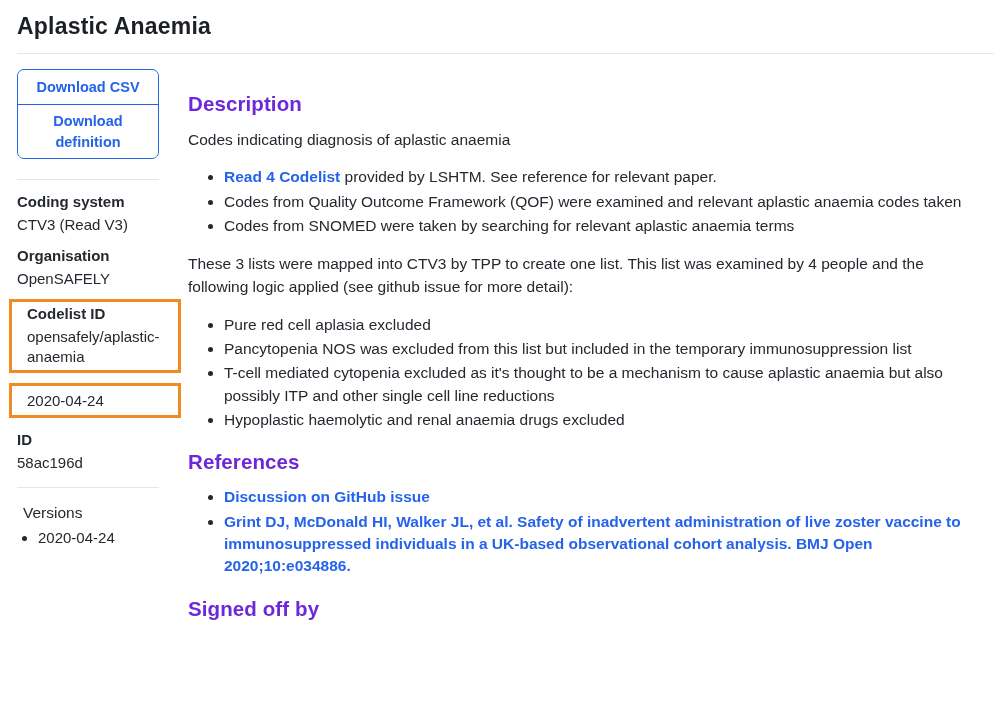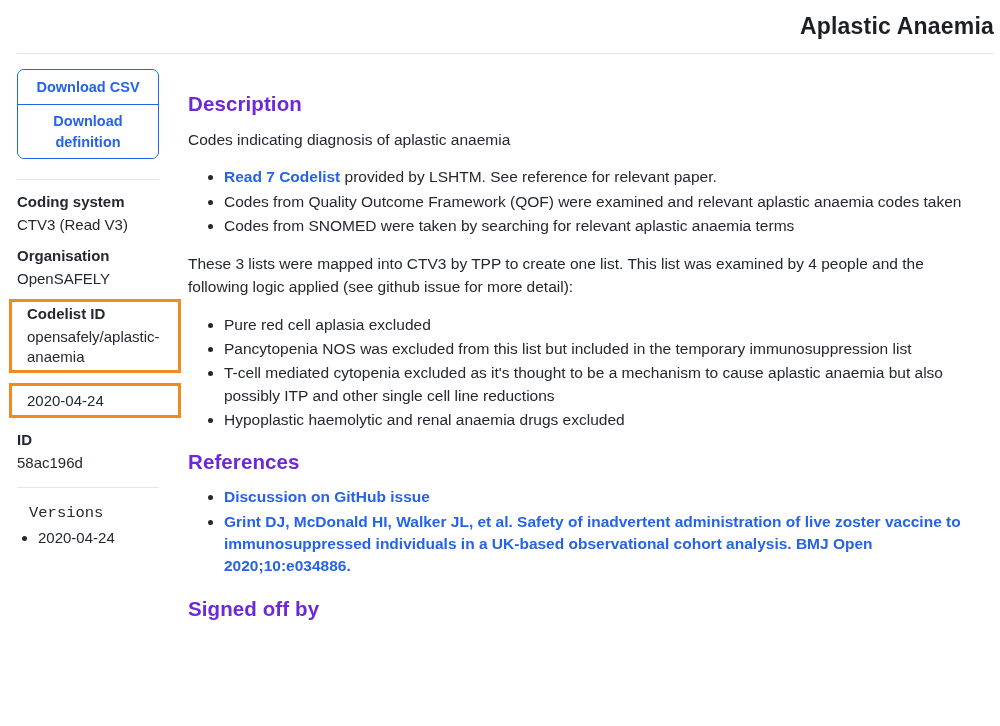--- a/index.html
+++ b/index.html
@@ -12,21 +12,20 @@
   }
   .page { width: 1000px; padding: 11px 6px 20px 17px; }
 
   
   .page-title {
     font-size: 23px;
     font-weight: 700;
     color: #1c2024;
     margin: 2px 0 13px;
     letter-spacing: .2px;
-    text-align: right;
   }
   .title-rule { border: 0; border-top: 1px solid #e4e6e8; margin: 0 0 15px; }
 
   
   .layout { display: flex; gap: 27px; align-items: flex-start; }
 
   
   .sidebar { flex: 0 0 142px; width: 142px; position: relative; }
   .btn-group {
     border: 1px solid #2563eb;
@@ -48,21 +47,21 @@
   .meta { margin: 0; font-size: 15px; }
   .meta dt { font-weight: 700; margin: 12px 0 0; line-height: 1.32; }
   .meta dd { margin: 3px 0 0; line-height: 1.32; }
   .hl-box {
     border: 3px solid #ee8b22;
     margin: 10px -22px 2px -8px;
     padding: 2px 4px 4px 15px;
   }
   .hl-box dt { margin-top: 0; }
 
-  .versions-title { font-size: 15.5px; font-weight: 400; margin: 16px 12px 6px; color: #24292f; font-family: Liberation Mono, monospace; }
+  .versions-title { font-size: 15.5px; font-weight: 400; margin: 16px 6px 6px; color: #24292f; }
   .versions-list { margin: 0; padding-left: 21px; font-size: 15px; }
   .versions-list li { margin: 4px 0; line-height: 1.35; }
 
   
   .main { flex: 1 1 auto; min-width: 0; }
   .tabs { display: flex; border-bottom: 1px solid #dee2e6; }
   .tab {
     padding: 8px 17px;
     font-size: 15px; font-weight: 600;
     color: #2563eb; text-decoration: none; cursor: pointer;
@@ -135,21 +134,21 @@
     </aside>
 
     <main class="main">
 
       <section class="content">
 
         <h3 class="first">Description</h3>
         <p>Codes indicating diagnosis of aplastic anaemia</p>
 
         <ul class="bullets">
-          <li><a class="inline-link">Read 7 Codelist</a><span> provided by LSHTM. See reference for relevant paper.</span></li>
+          <li><a class="inline-link">Read 4 Codelist</a><span> provided by LSHTM. See reference for relevant paper.</span></li>
           <li>Codes from Quality Outcome Framework (QOF) were examined and relevant aplastic anaemia codes taken</li>
           <li>Codes from SNOMED were taken by searching for relevant aplastic anaemia terms</li>
         </ul>
 
         <p>These 3 lists were mapped into CTV3 by TPP to create one list. This list was examined by 4 people and the following logic applied (see github issue for more detail):</p>
         <ul class="bullets">
           <li>Pure red cell aplasia excluded</li>
           <li>Pancytopenia NOS was excluded from this list but included in the temporary immunosuppression list</li>
           <li>T-cell mediated cytopenia excluded as it's thought to be a mechanism to cause aplastic anaemia but also possibly ITP and other single cell line reductions</li>
           <li>Hypoplastic haemolytic and renal anaemia drugs excluded</li>

